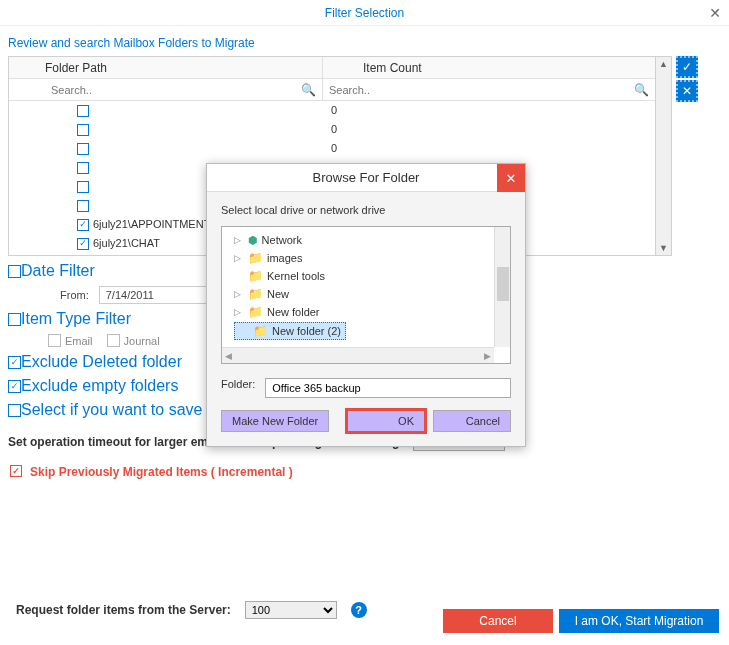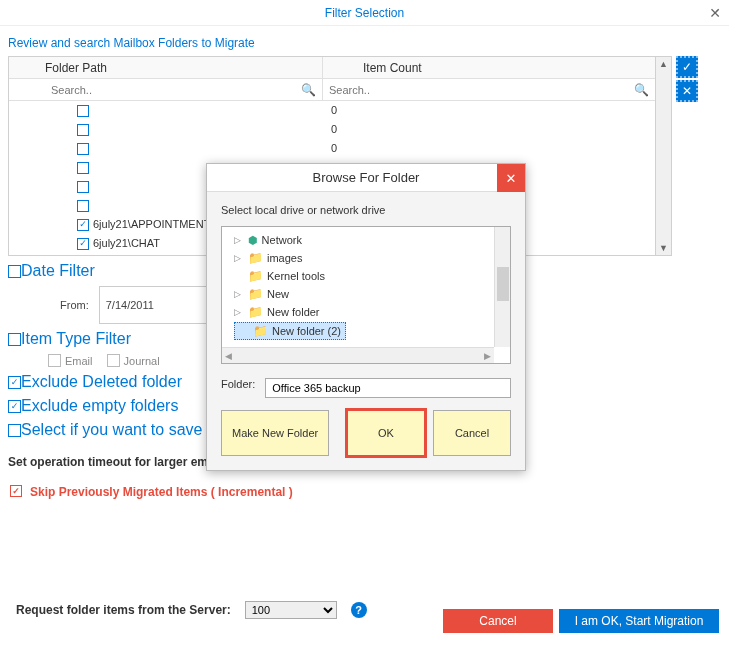--- a/index.html
+++ b/index.html
@@ -153,21 +153,21 @@
   .indent { margin-left: 48px; color: #888; font-size:11px; gap:14px }
   .indent .sub { display:flex; align-items:center; gap:4px }
   .indent .cb { border-color: #bbb; }
 
   .from-row {
     margin: 6px 8px 6px 60px;
     display: flex; align-items: center; gap: 10px;
     font-size: 11px; color: #444;
   }
   .date-input {
-    border: 1px solid #ccc; padding: 12px 6px; width: 110px;
+    border: 1px solid #ccc; padding: 2px 6px; width: 110px;
     font-size: 11px; color: #444;
   }
   .timeout-row, .request-row {
     margin: 14px 8px;
     display: flex; align-items: center; gap: 14px;
     font-size: 12px; color: #333; font-weight: bold;
   }
   .timeout-row select, .request-row select {
     font-size: 11px; padding: 1px 2px; border:1px solid #aaa;
     width: 92px;
@@ -271,26 +271,26 @@
     display:flex; align-items:flex-start; gap: 10px; margin-top: 14px;
   }
   .dlg-folder-row input {
     flex:1; border:1px solid #aaa; padding:3px 6px; font-size:11px;
   }
   .dlg-btns {
     display:flex; gap:8px; margin-top: 12px; align-items:center;
   }
   .dlg-btn {
     border: 1px solid #aaa;
-    background: #fef9c3;
-    padding: 16px 10px;
+    background: #c4b5fd;
+    padding: 4px 10px;
     font-size: 11px;
     cursor: pointer;
     min-width: 78px;
-    text-align:center;
+    text-align:right;
   }
   .dlg-btn.ok {
     outline: 3px solid #e74c3c;
     outline-offset: -1px;
     min-width: 78px;
   }
   .network-icon { font-size:11px; color:#3a8; }
 </style>
 </head>
 <body>

